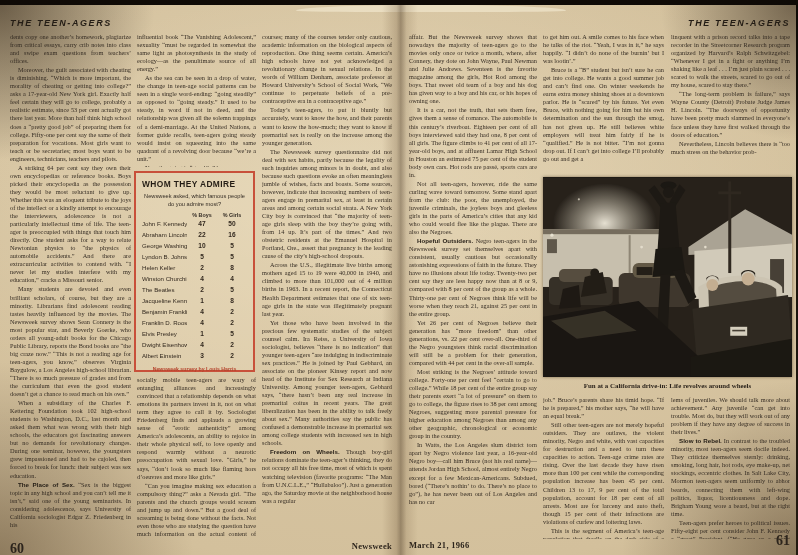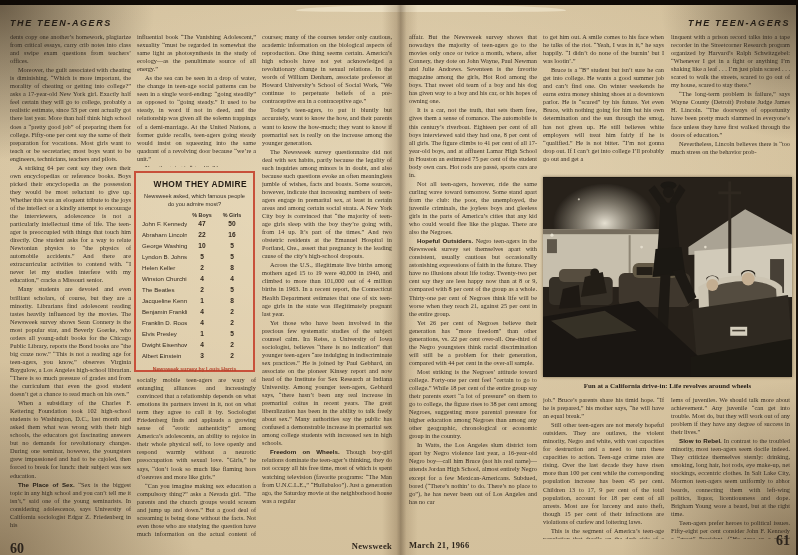--- a/index.html
+++ b/index.html
@@ -20,21 +20,21 @@
   .kicker{position:absolute;font-family:"Liberation Sans",sans-serif;font-weight:bold;font-style:italic;
     font-size:9px;letter-spacing:1.6px;color:#241d15;white-space:nowrap;}
   .col{position:absolute;text-align:justify;font-family:"Liberation Serif",serif;
     font-size:6.3px;line-height:1.28;color:#352c23;overflow:hidden;}
   .para{margin:0 0 1px 0;text-indent:8px;}
   .para.cont{text-indent:0;}
   .lead{font-family:"Liberation Sans",sans-serif;font-weight:bold;font-size:6.2px;color:#241d15;}
   
   .admire{position:absolute;left:134px;top:166px;width:121px;height:201px;border:2px solid #c8503a;
     background:rgba(238,225,196,.30);box-sizing:border-box;padding:4px 6px 2px 6px;}
-  .ttitle{text-align:right;font-family:"Liberation Sans",sans-serif;font-weight:bold;font-size:8.4px;
+  .ttitle{text-align:left;font-family:"Liberation Sans",sans-serif;font-weight:bold;font-size:8.4px;
     letter-spacing:.4px;color:#241d15;margin:2px 0 4px 0;}
   .tsub{text-align:center;font-family:"Liberation Sans",sans-serif;font-size:5.7px;line-height:1.35;color:#352d25;margin:0 2px 4px 2px;}
   .thead{display:flex;justify-content:flex-end;font-family:"Liberation Sans",sans-serif;font-weight:bold;
     font-size:5.4px;color:#352d25;margin-bottom:2px;}
   .thead .tval{font-size:5.4px;}
   .trow{display:flex;align-items:baseline;height:11px;font-family:"Liberation Sans",sans-serif;font-size:6.1px;color:#33291f;}
   .tname{flex:1;white-space:nowrap;overflow:hidden;}
   .tval{width:30px;text-align:center;font-weight:bold;font-size:6.6px;}
   .tcredit{text-align:center;font-family:"Liberation Sans",sans-serif;font-weight:bold;font-size:5.2px;color:#b5432c;margin-top:3px;}
   

